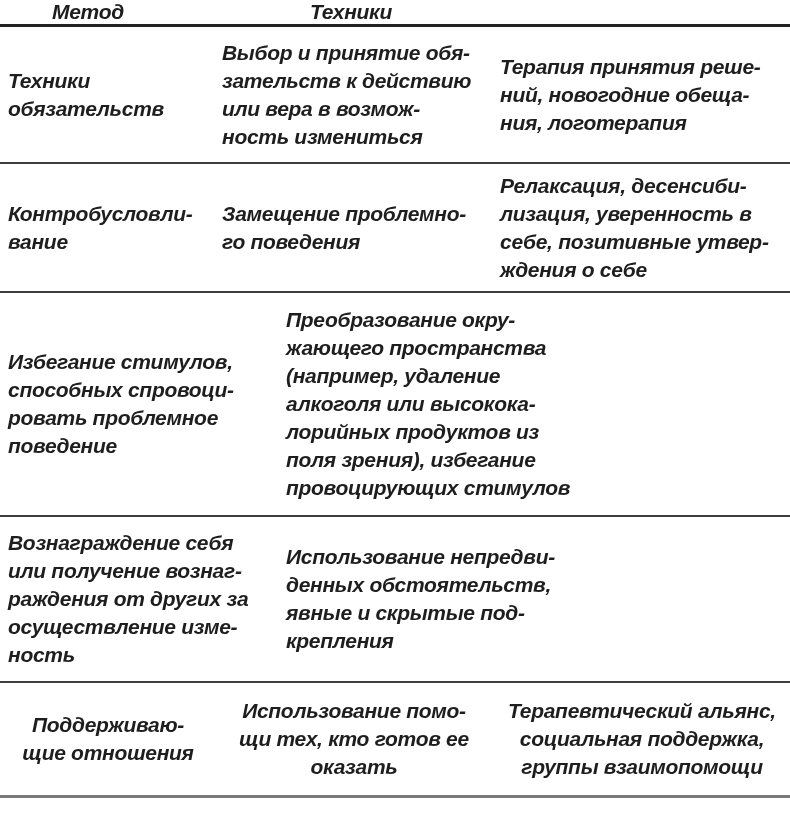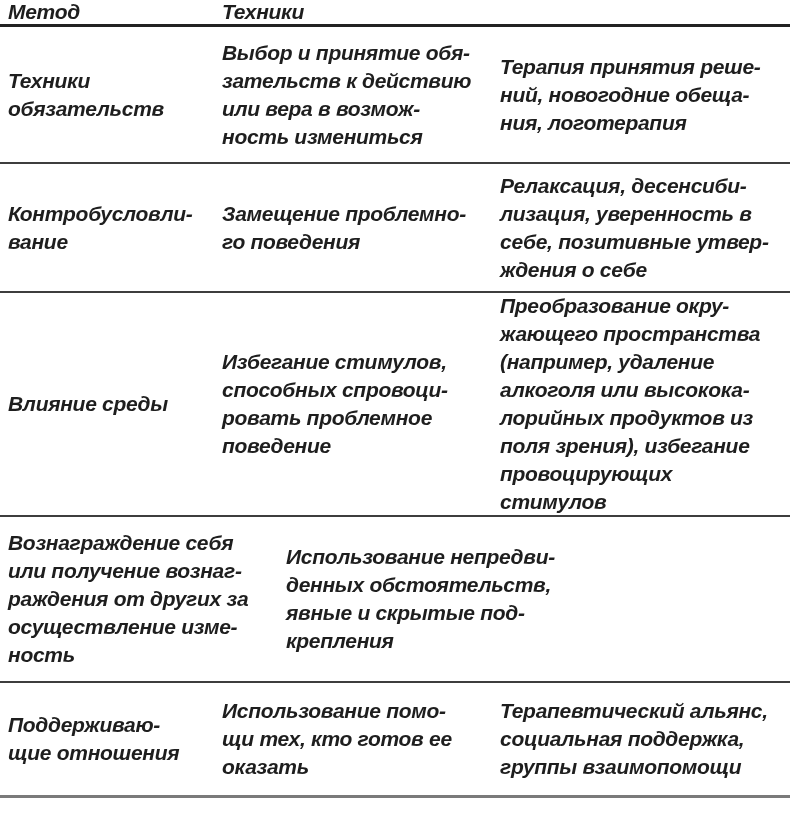--- a/index.html
+++ b/index.html
@@ -30,20 +30,21 @@
   .row-header {
     height: 27px;
     border-bottom: 3px solid #222222;
     align-items: flex-start;
   }
   .row-body {
     border-bottom: 2px solid #3e3e3e;
   }
   .row-last {
     border-bottom: 3px solid #7a7a7a;
+    text-align: center;
   }
   .r1 { height: 137px; }
   .r2 { height: 129px; }
   .r3 { height: 224px; }
   .r4 { height: 166px; }
   .r5 { height: 115px; }
   .cell {
     box-sizing: border-box;
     padding-left: 8px;
     padding-right: 6px;
@@ -52,20 +53,21 @@
     letter-spacing: -0.3px;
     white-space: pre-line;
   }
   .col-method     { width: 214px; flex: 0 0 214px; }
   .col-goals      { width: 278px; flex: 0 0 278px; }
   .col-techniques { flex: 1 1 auto; }
   .hdr {
     font-size: 21px;
     line-height: 24px;
     padding-top: 0;
+    margin-left: 44px;
   }
 </style>
 </head>
 <body>
 
 <div class="page">
   <div class="tbl">
 
     <div class="row row-header">
       <div class="cell hdr col-method">Метод</div>
@@ -89,21 +91,20 @@
 вание</div>
       <div class="cell col-goals">Замещение проблемно-
 го поведения</div>
       <div class="cell col-techniques">Релаксация, десенсиби-
 лизация, уверенность в
 себе, позитивные утвер-
 ждения о себе</div>
     </div>
 
     <div class="row row-body r3">
-      <div class="cell col-method">Влияние среды</div>
       <div class="cell col-goals">Избегание стимулов,
 способных спровоци-
 ровать проблемное
 поведение</div>
       <div class="cell col-techniques">Преобразование окру-
 жающего пространства
 (например, удаление
 алкоголя или высокока-
 лорийных продуктов из
 поля зрения), избегание

